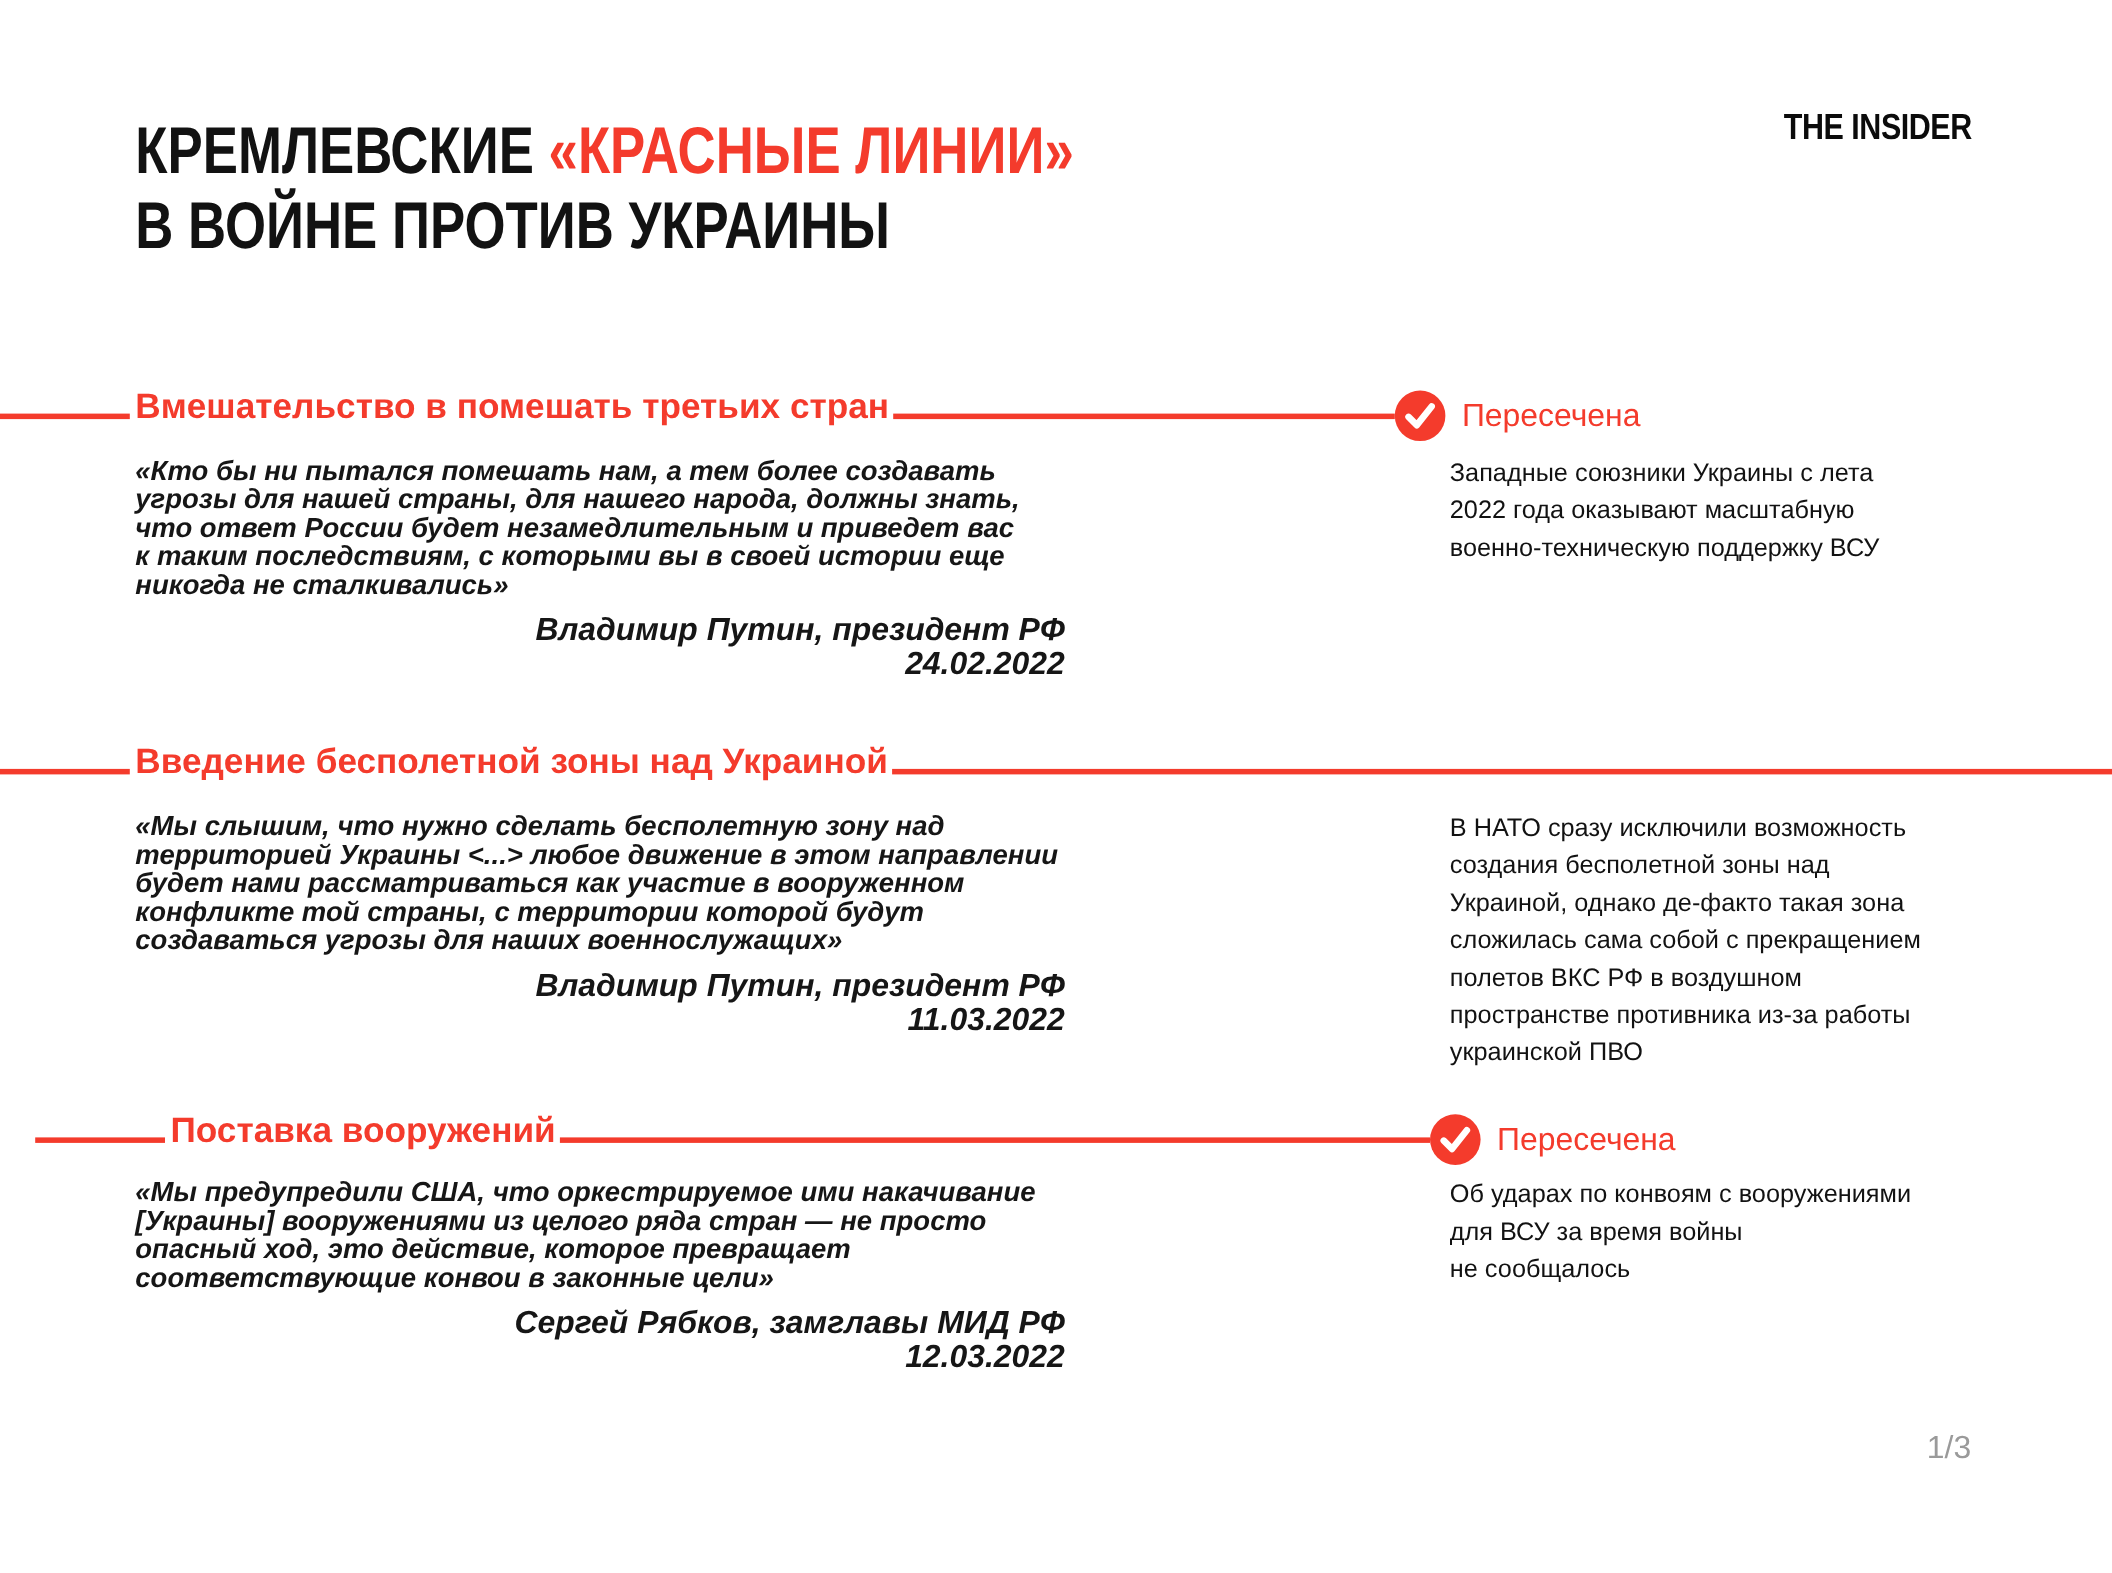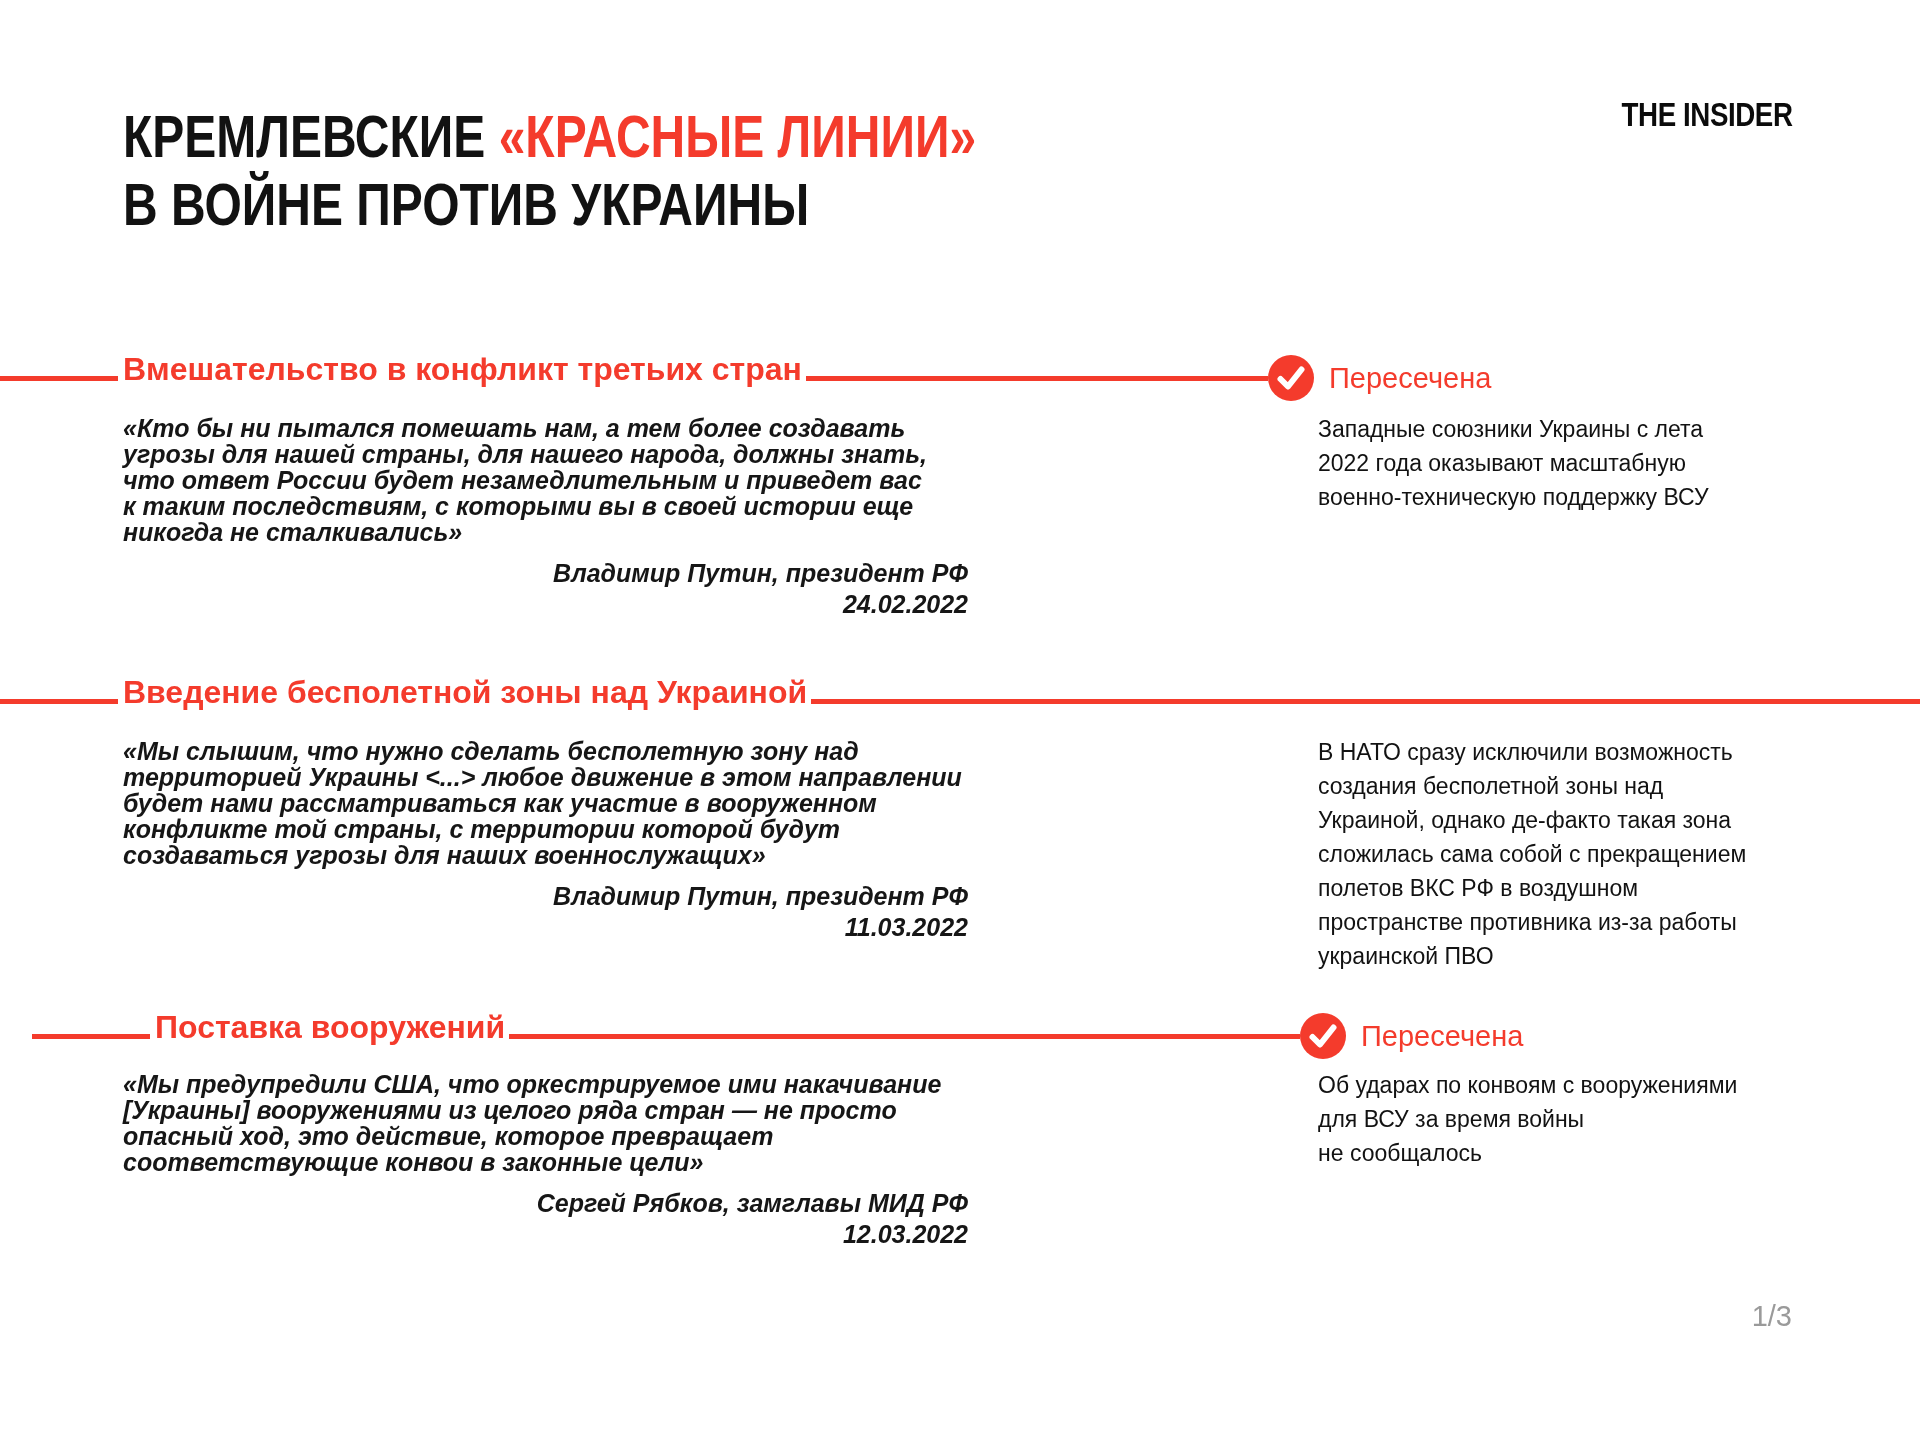--- a/index.html
+++ b/index.html
@@ -67,21 +67,21 @@
   
   .quote-block { position: absolute; left: 123px; width: 845px; }
   .quote {
     font-size: 25px; line-height: 26px;
     font-weight: bold; font-style: italic;
     color: #161616;
     white-space: pre-line;
   }
   .attr-block { margin-top: 13px; text-align: right; }
   .attribution, .quote-date {
-    font-size: 25px; line-height: 31px;
+    font-size: 29px; line-height: 31px;
     font-weight: bold; font-style: italic;
     color: #161616;
   }
 
   
   .outcome {
     position: absolute; left: 1318px; width: 535px;
     font-size: 23px; line-height: 34px;
     font-weight: normal; color: #121212;
     white-space: pre-line;
@@ -97,21 +97,21 @@
 <body>
 
 <div class="canvas">
 
   <h1 class="page-title"><span>КРЕМЛЕВСКИЕ </span><span class="red">«КРАСНЫЕ ЛИНИИ»</span><br><span>В ВОЙНЕ ПРОТИВ УКРАИНЫ</span></h1>
 
   <div class="brand-logo">THE INSIDER</div>
 
   <div class="section-header" style="top: 348px;">
     <div class="hline hline-left"></div>
-    <div class="section-heading">Вмешательство в конфликт третьих стран</div>
+    <div class="section-heading">Вмешательство в помешать третьих стран</div>
     <div class="hline hline-right"></div>
     <div class="status-wrap">
       <span class="check-badge">
         <svg viewBox="0 0 46 46" aria-hidden="true">
           <path d="M12.5 24 L20 31.5 L33.5 14.5" fill="none" stroke="#ffffff" stroke-width="6" stroke-linecap="round" stroke-linejoin="round"></path>
         </svg>
       </span>
       <span class="status-label">Пересечена</span>
     </div>
   </div>

